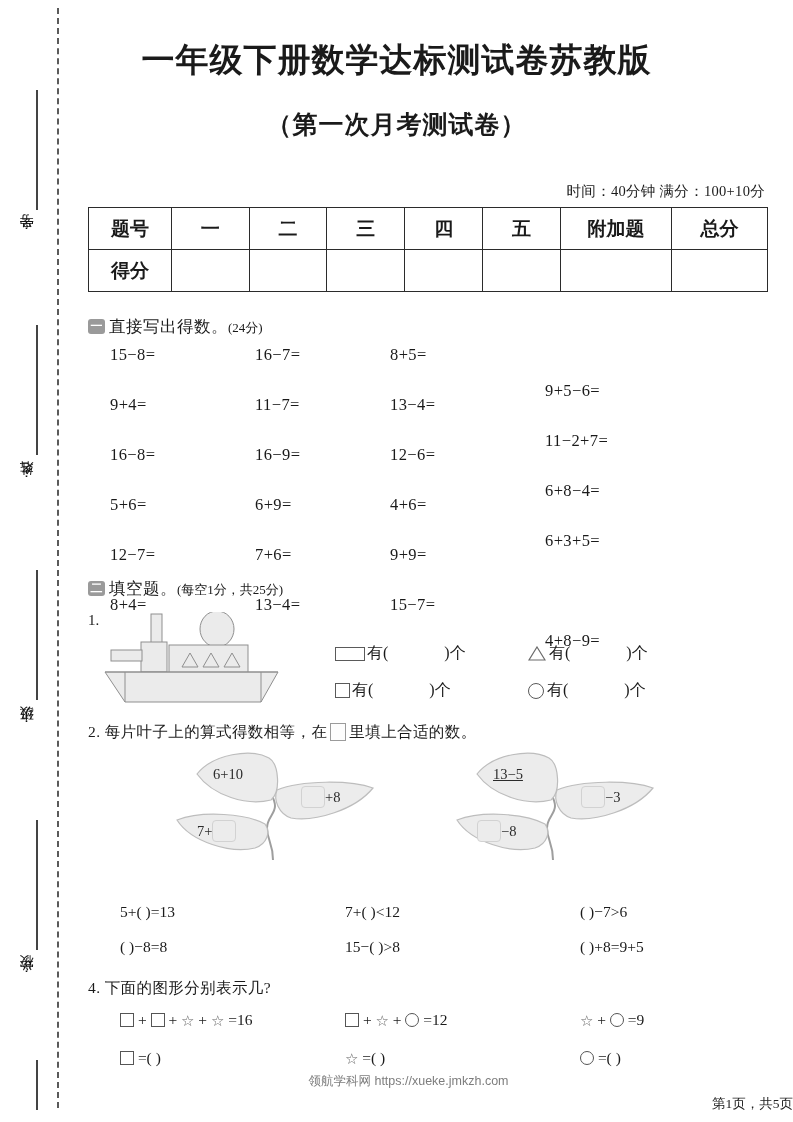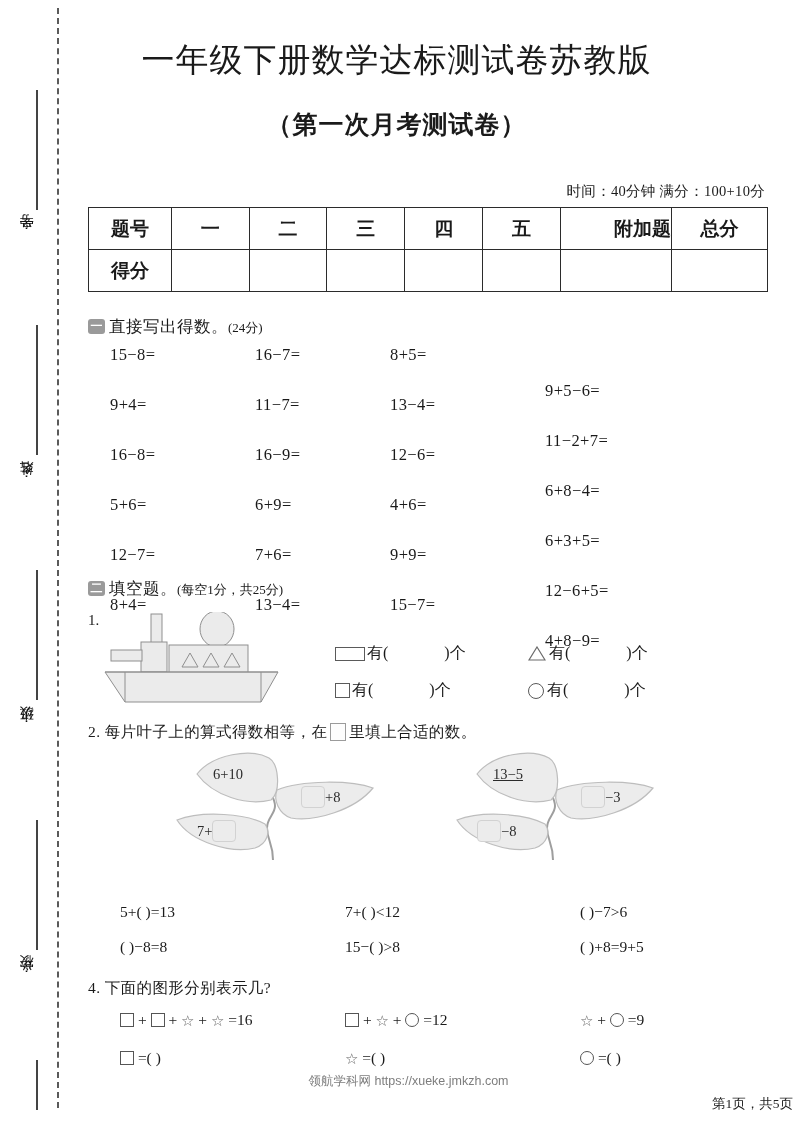--- a/index.html
+++ b/index.html
@@ -33,21 +33,21 @@
     text-orientation: upright;
     transform: rotate(180deg);
     text-align: center;
     white-space: nowrap;
   }
 
   
   .title-main {
     position: absolute; left: 0; top: 38px; width: 793px;
     text-align: center;
-    font-size: 33px; font-weight: normal;
+    font-size: 33px; font-weight: bold;
     letter-spacing: 1px;
     font-family: "Liberation Serif", "DejaVu Serif", serif;
   }
   .title-sub {
     position: absolute; left: 0; top: 108px; width: 793px;
     text-align: center;
     font-size: 25px; font-weight: bold;
     letter-spacing: 1px;
   }
   .meta-line {
@@ -66,21 +66,21 @@
   .score-table td {
     border: 1px solid #2b2b2b;
     height: 42px;
     text-align: center;
     vertical-align: middle;
     font-size: 19px;
     font-weight: bold;
   }
   .score-table .col-first { width: 82px; }
   .score-table .col-n { width: 77px; }
-  .score-table .col-extra { width: 110px; text-align: right; }
+  .score-table .col-extra { width: 110px; }
   .score-table .col-total { width: 95px; }
 
   
   .sec-head {
     position: absolute;
     display: flex; align-items: baseline;
     white-space: nowrap;
   }
   .sec-badge {
     display: inline-flex;
@@ -244,21 +244,20 @@
     <div class="calc-row">
       <span class="calc-cell c0">5+6=</span>
       <span class="calc-cell c1">6+9=</span>
       <span class="calc-cell c2">4+6=</span>
       <span class="calc-cell c3">6+3+5=</span>
     </div>
     <div class="calc-row">
       <span class="calc-cell c0">12−7=</span>
       <span class="calc-cell c1">7+6=</span>
       <span class="calc-cell c2">9+9=</span>
-      <span class="calc-cell c3">12−6+5=</span>
     </div>
     <div class="calc-row">
       <span class="calc-cell c0">8+4=</span>
       <span class="calc-cell c1">13−4=</span>
       <span class="calc-cell c2">15−7=</span>
       <span class="calc-cell c3">4+8−9=</span>
     </div>
   </div>
 
   <div class="sec-head" style="left:88px; top:578px;">

